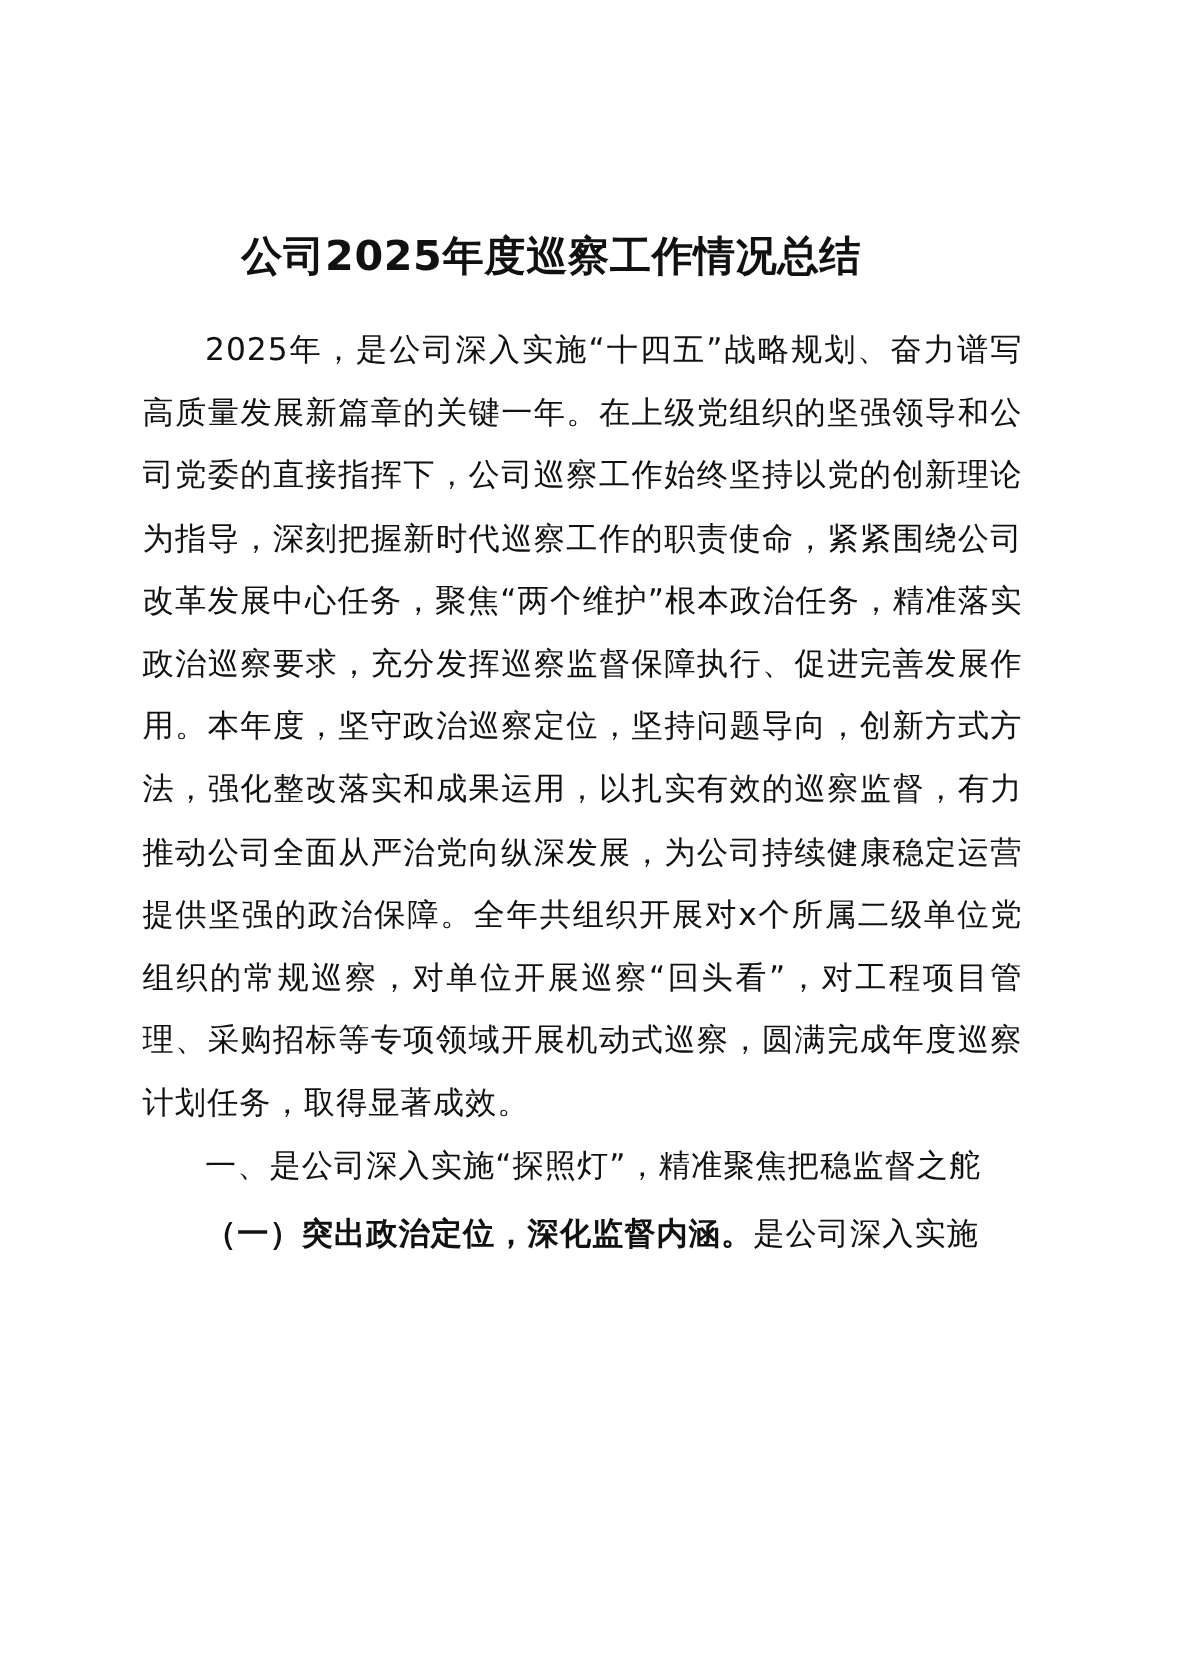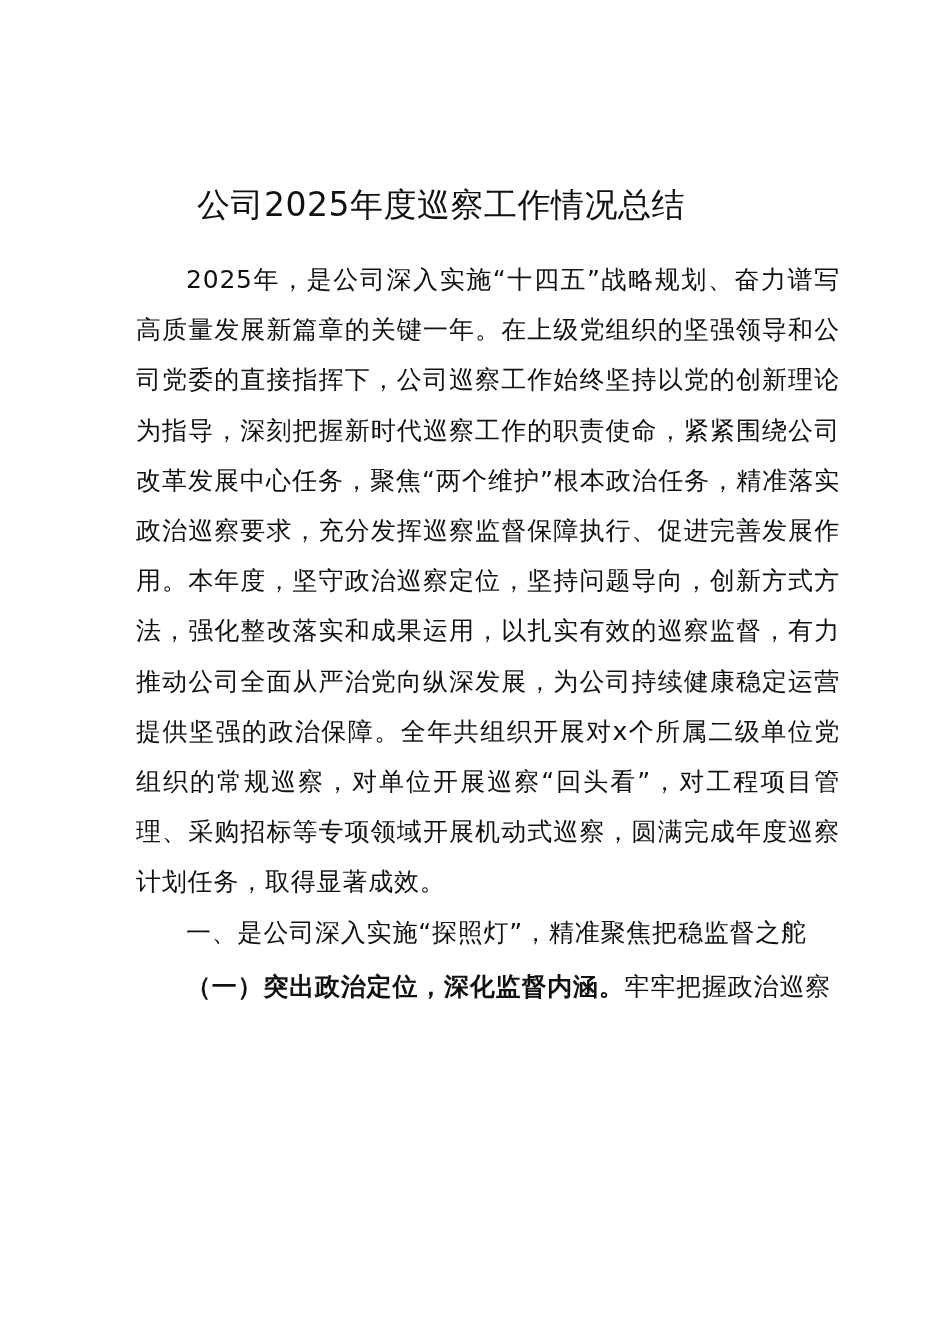--- a/index.html
+++ b/index.html
@@ -25,27 +25,27 @@
     }
     .title {
       position: absolute;
       left: 0;
       top: 183px;
       width: 882px;
       text-align: center;
       font-size: 33px;
       line-height: 44px;
       letter-spacing: 0.5px;
-      font-weight: normal;
+      font-weight: bold;
       margin: 0;
       color: #111;
     }
     .body-text {
       position: absolute;
-      left: 136px;
+      left: 114px;
       top: 255px;
       width: 704px;
       font-size: 25px;
       line-height: 50.2px;
       color: #111;
     }
     .para {
       margin: 0;
       text-indent: 50px;
       text-align: justify;
@@ -69,15 +69,15 @@
   </style>
 </head>
 <body>
 
 <div class="page">
   <h1 class="title">公司2025年度巡察工作情况总结</h1>
 
   <div class="body-text">
     <p class="para">2025年，是公司深入实施“十四五”战略规划、奋力谱写高质量发展新篇章的关键一年。在上级党组织的坚强领导和公司党委的直接指挥下，公司巡察工作始终坚持以党的创新理论为指导，深刻把握新时代巡察工作的职责使命，紧紧围绕公司改革发展中心任务，聚焦“两个维护”根本政治任务，精准落实政治巡察要求，充分发挥巡察监督保障执行、促进完善发展作用。本年度，坚守政治巡察定位，坚持问题导向，创新方式方法，强化整改落实和成果运用，以扎实有效的巡察监督，有力推动公司全面从严治党向纵深发展，为公司持续健康稳定运营提供坚强的政治保障。全年共组织开展对x个所属二级单位党组织的常规巡察，对单位开展巡察“回头看”，对工程项目管理、采购招标等专项领域开展机动式巡察，圆满完成年度巡察计划任务，取得显著成效。</p>
     <p class="heading1">一、是公司深入实施“探照灯”，精准聚焦把稳监督之舵</p>
-    <p class="subhead"><span class="bold">（一）突出政治定位，深化监督内涵。</span><span>牢牢把握政治巡察</span></p>
+    <p class="subhead"><span class="bold">（一）突出政治定位，深化监督内涵。</span><span>是公司深入实施</span></p>
   </div>
 </div>
 
 </body></html>

